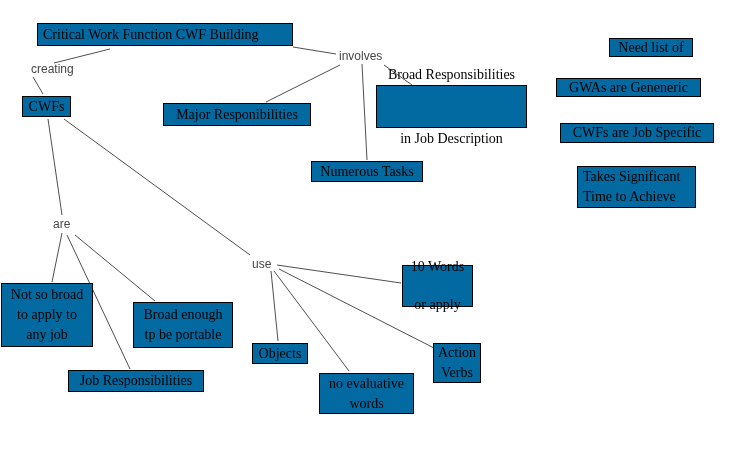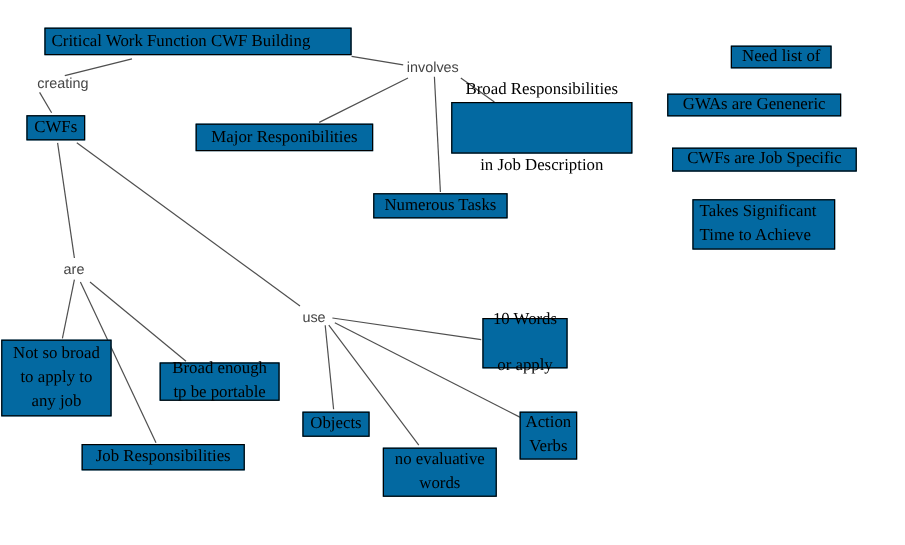--- a/index.html
+++ b/index.html
@@ -100,21 +100,21 @@
   <div class="link-label" style="left:53px; top:217px;">are</div>
 
   <div class="link-label" style="left:252px; top:257px;">use</div>
 
   <div class="node" style="left:1px; top:283px; width:92px; height:64px;">
     <span>Not so broad</span>
     <span>to apply to</span>
     <span>any job</span>
   </div>
 
-  <div class="node" style="left:133px; top:302px; width:100px; height:32px;">
+  <div class="node" style="left:133px; top:302px; width:100px; height:46px;">
     <span>Broad enough</span>
     <span>tp be portable</span>
   </div>
 
   <div class="node" style="left:68px; top:370px; width:136px; height:22px;">
     <span>Job Responsibilities</span>
   </div>
 
   <div class="node" style="left:252px; top:343px; width:56px; height:21px;">
     <span>Objects</span>

